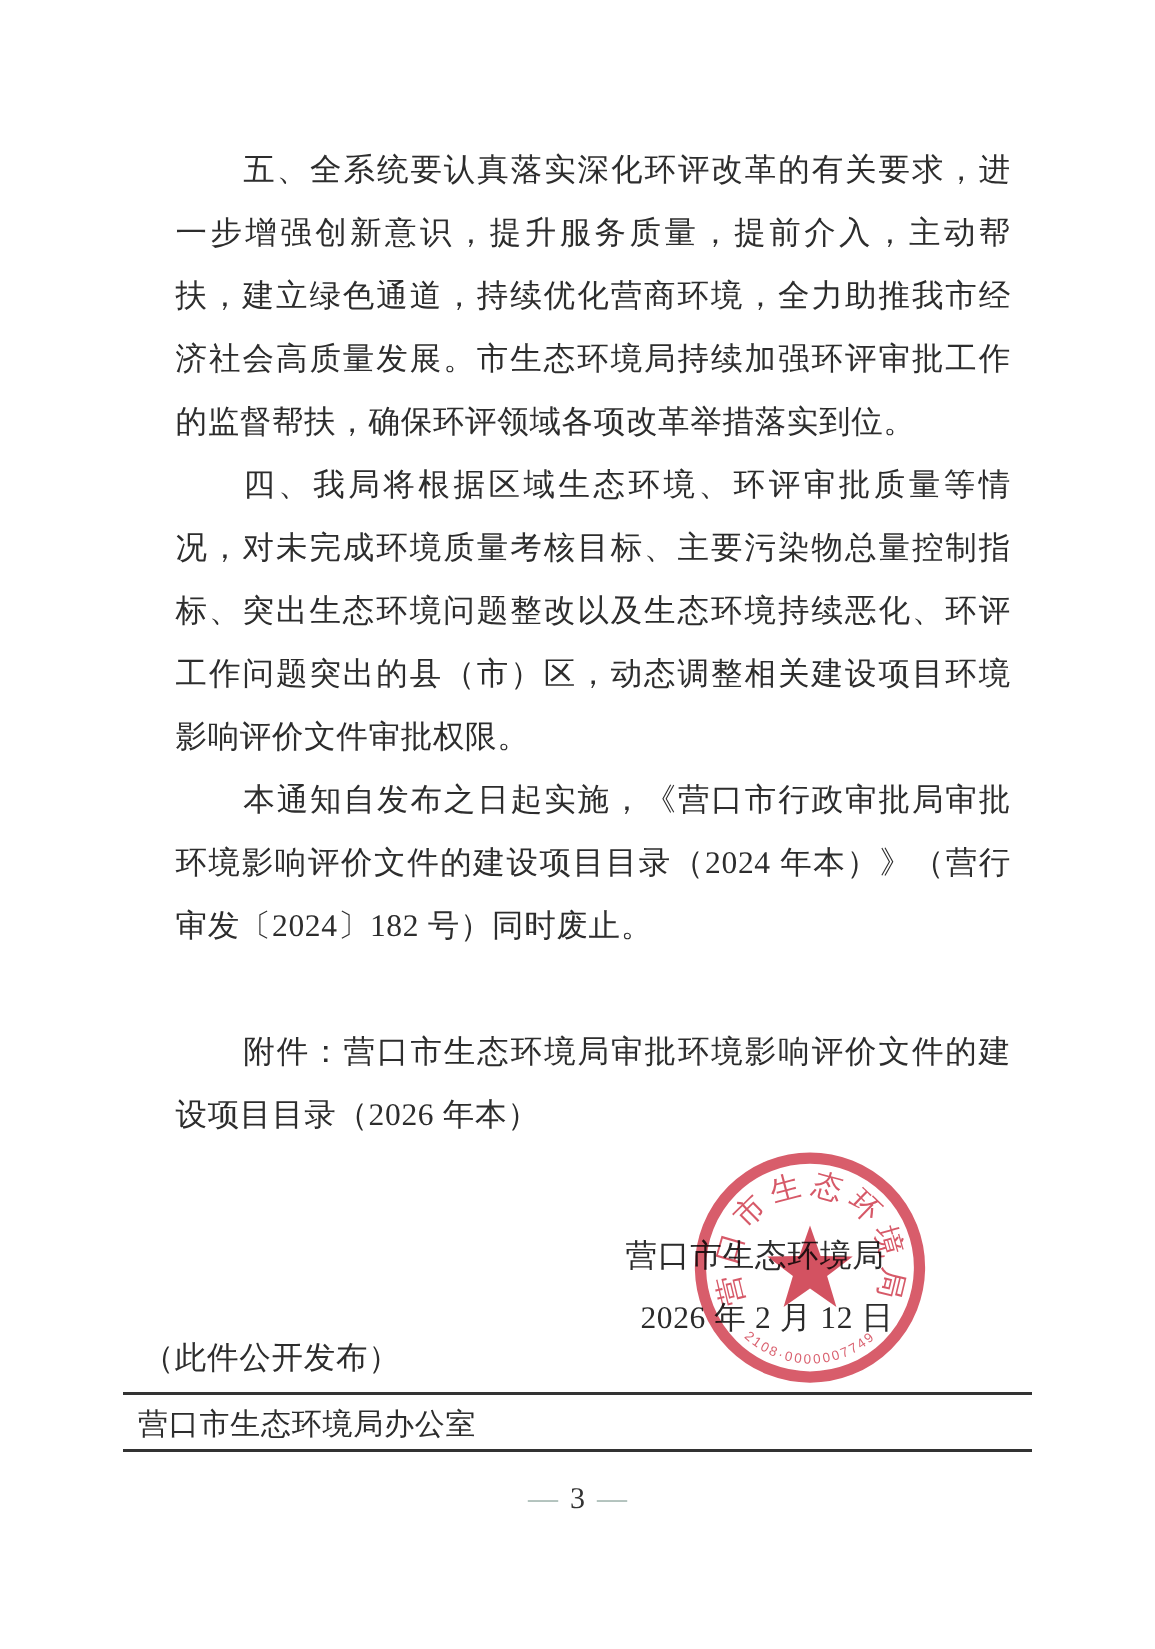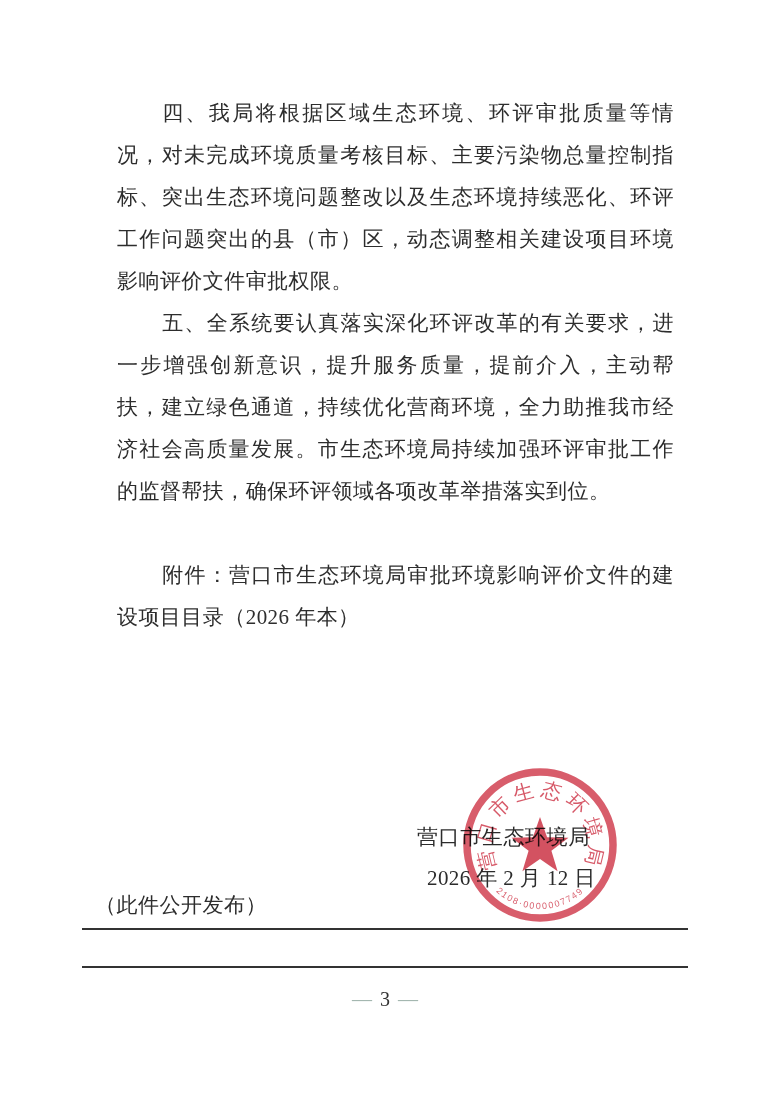--- a/index.html
+++ b/index.html
@@ -50,32 +50,34 @@
     position:absolute;left:450px;top:755px;width:180px;height:180px;
     mix-blend-mode:multiply;opacity:0.9;pointer-events:none;
   }
 </style>
 </head>
 <body>
 
 <div class="page">
 
   <div class="doc-body">
+    <p>五、全系统要认真落实深化环评改革的有关要求，进一步增强创新意识，提升服务质量，提前介入，主动帮扶，建立绿色通道，持续优化营商环境，全力助推我市经济社会高质量发展。市生态环境局持续加强环评审批工作的监督帮扶，确保环评领域各项改革举措落实到位。</p>
     <p>四、我局将根据区域生态环境、环评审批质量等情况，对未完成环境质量考核目标、主要污染物总量控制指标、突出生态环境问题整改以及生态环境持续恶化、环评工作问题突出的县（市）区，动态调整相关建设项目环境影响评价文件审批权限。</p>
-    <p>五、全系统要认真落实深化环评改革的有关要求，进一步增强创新意识，提升服务质量，提前介入，主动帮扶，建立绿色通道，持续优化营商环境，全力助推我市经济社会高质量发展。市生态环境局持续加强环评审批工作的监督帮扶，确保环评领域各项改革举措落实到位。</p>
+    <p>本通知自发布之日起实施，《营口市行政审批局审批环境影响评价文件的建设项目目录（2024 年本）》（营行审发〔2024〕182 号）同时废止。</p>
     <p class="attachment">附件：营口市生态环境局审批环境影响评价文件的建设项目目录（2026 年本）</p>
   </div>
 
   <div class="sig-org">营口市生态环境局</div>
   <div class="sig-date">2026 年 2 月 12 日</div>
 
   <div class="public-note">（此件公开发布）</div>
 
   <div class="rule rule-top"></div>
   <div class="footer-row">
+    <span>营口市生态环境局办公室</span>
   </div>
   <div class="rule rule-bottom"></div>
 
   <div class="page-num"><span class="dash">—</span><span>3</span><span class="dash">—</span></div>
 
   <svg class="seal" viewBox="-90 -90 180 180" xmlns="http://www.w3.org/2000/svg">
 
     <circle cx="0" cy="0" r="73" fill="none" stroke="#d03c4e" stroke-width="7.5" stroke-opacity="0.93"></circle>
 
     <polygon points="0,-28 7.1,-7.7 28.5,-7.3 11.4,5.7 17.6,26.3 0,14 -17.6,26.3 -11.4,5.7 -28.5,-7.3 -7.1,-7.7" fill="#cb3446" fill-opacity="0.95"></polygon>

